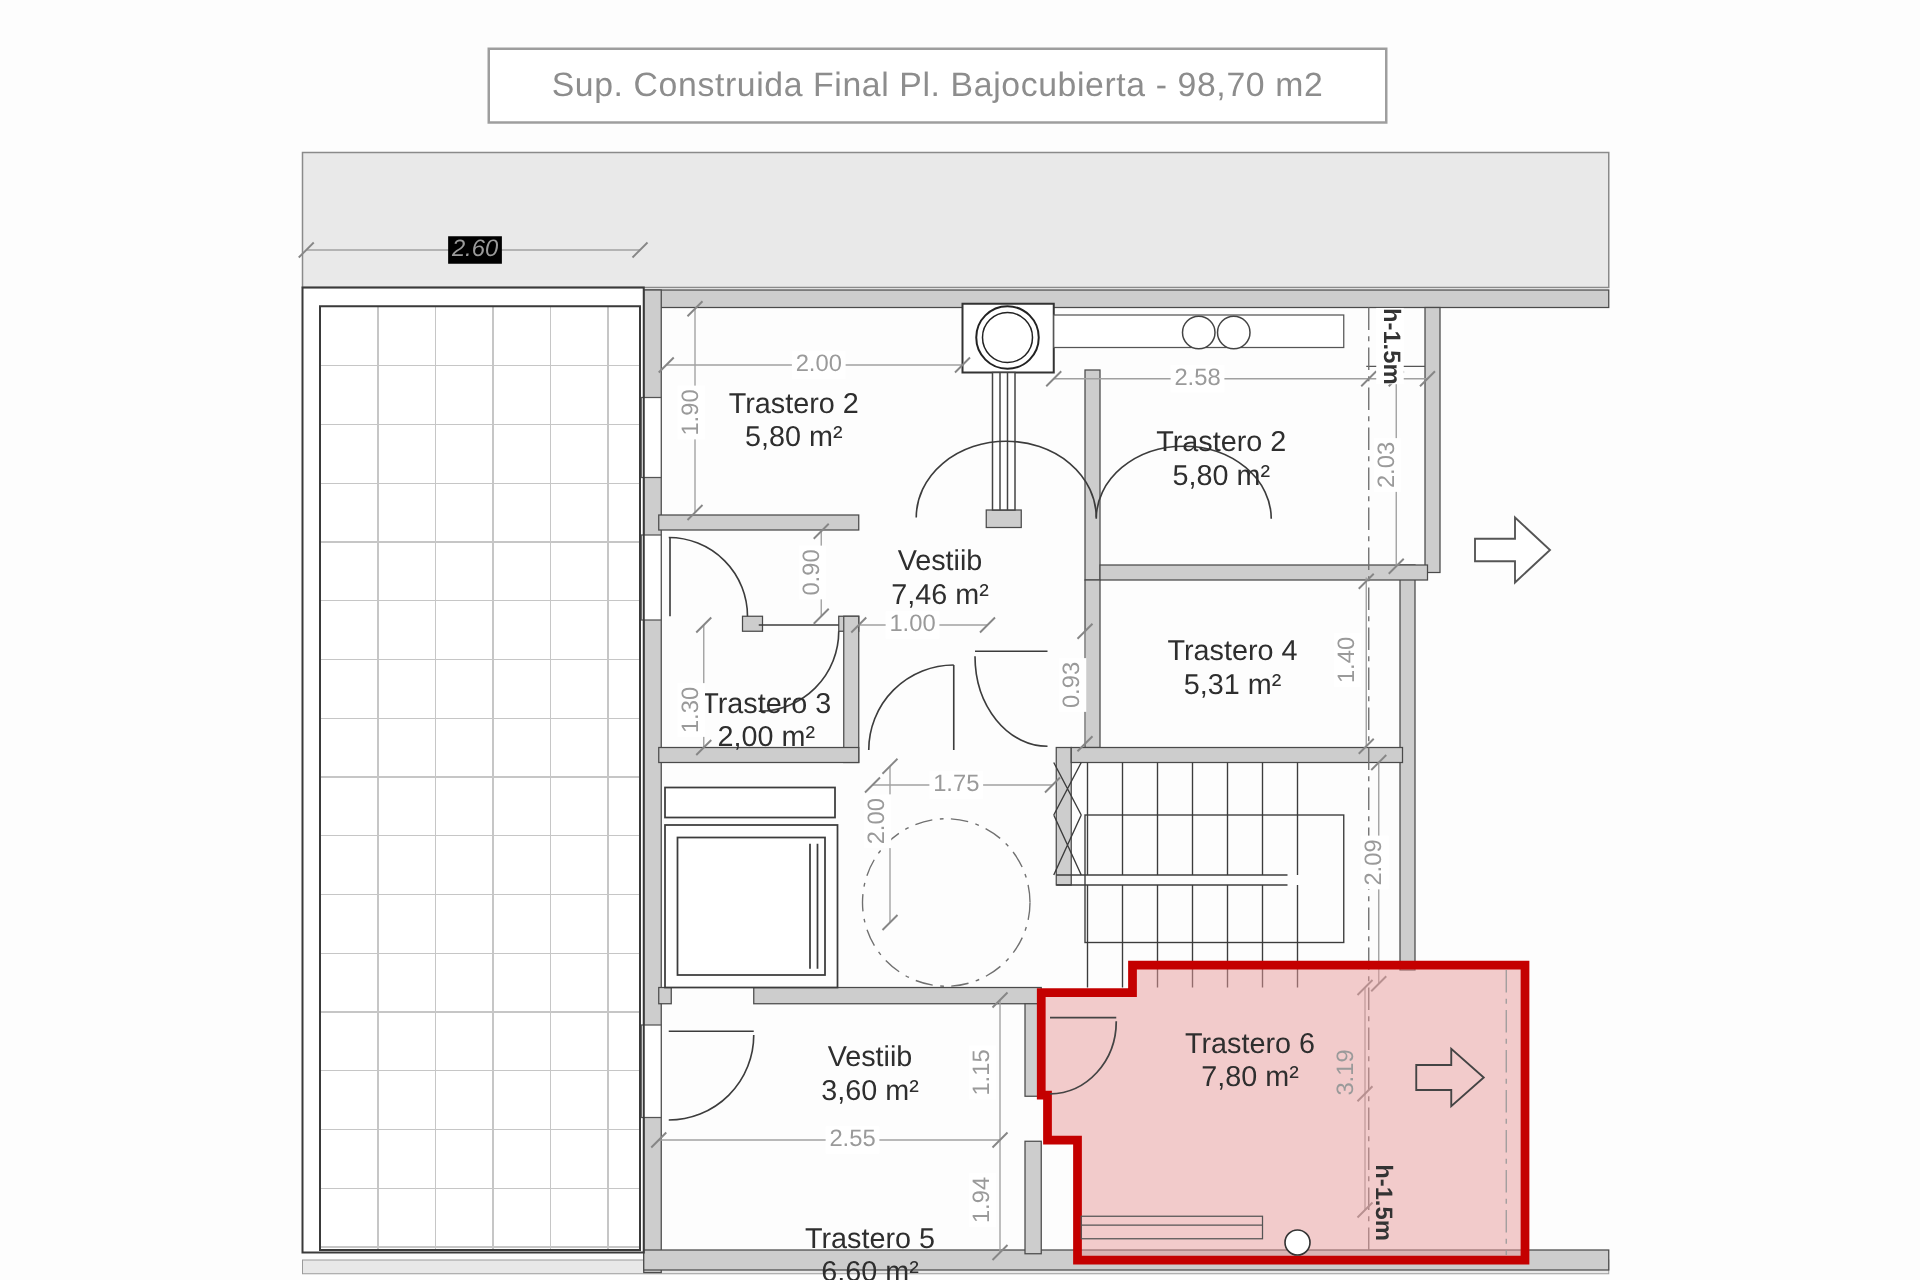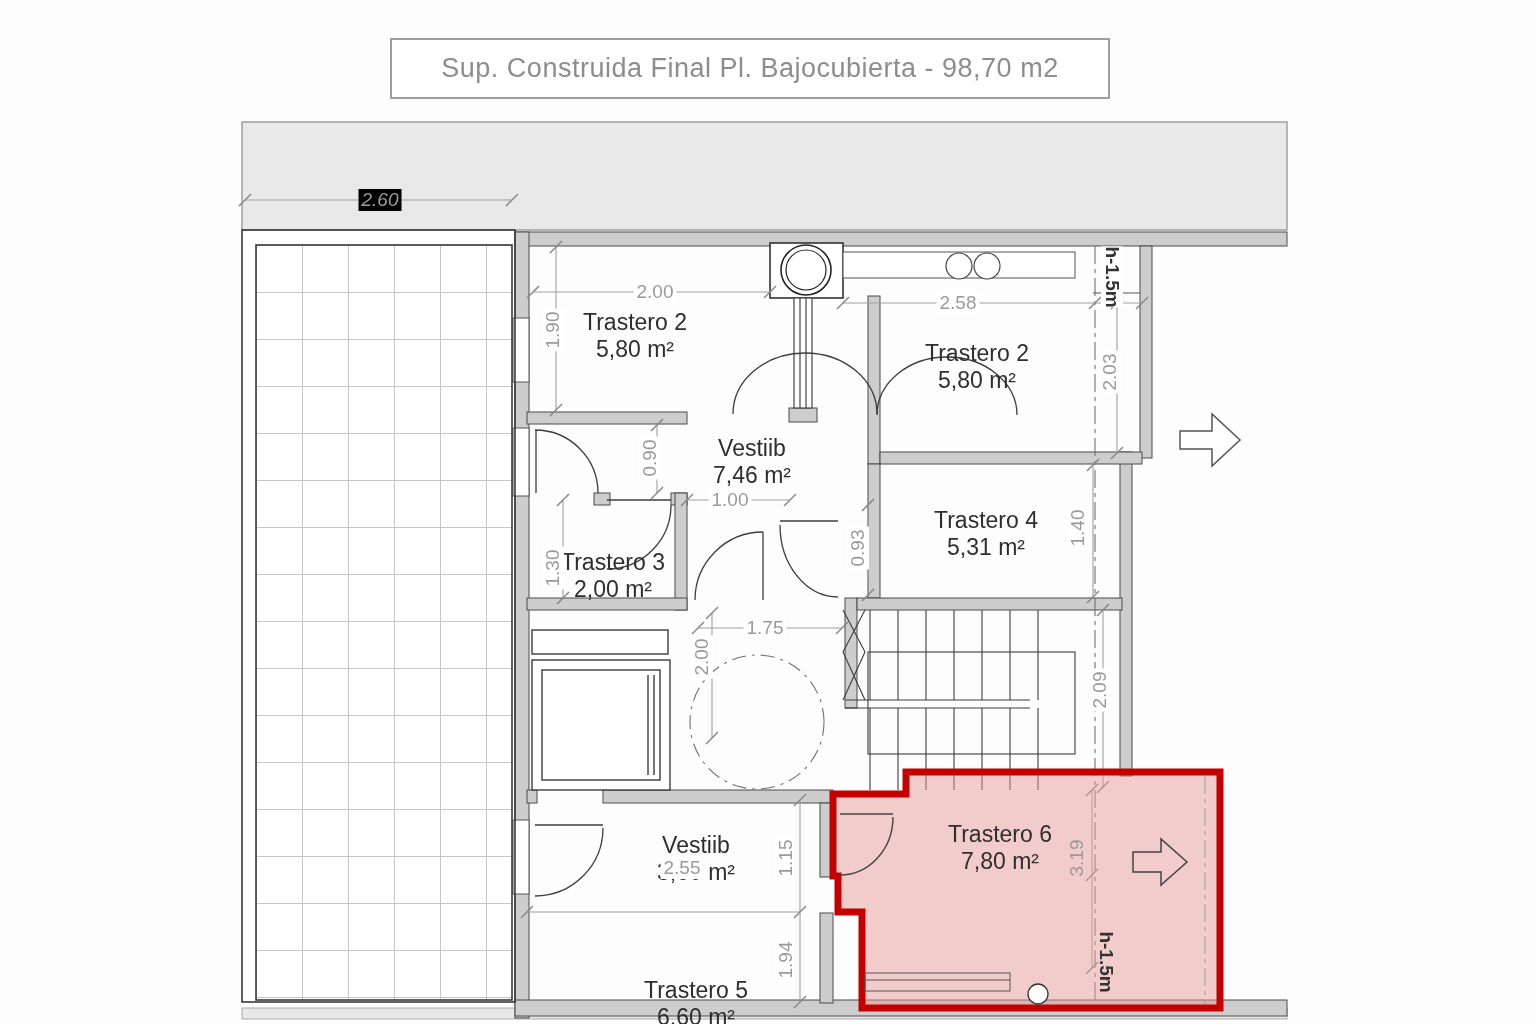--- a/index.html
+++ b/index.html
@@ -254,21 +254,21 @@
   <div class="dim" style="left:958px;top:303px">2.58</div>
   <div class="dim v" style="left:1110px;top:372px">2.03</div>
   <div class="dim v" style="left:650px;top:458px">0.90</div>
   <div class="dim" style="left:730px;top:500px">1.00</div>
   <div class="dim v" style="left:858px;top:548px">0.93</div>
   <div class="dim v" style="left:1078px;top:528px">1.40</div>
   <div class="dim v" style="left:553px;top:568px">1.30</div>
   <div class="dim" style="left:765px;top:628px">1.75</div>
   <div class="dim v" style="left:702px;top:657px">2.00</div>
   <div class="dim v" style="left:1100px;top:690px">2.09</div>
-  <div class="dim" style="left:682px;top:868px">2.55</div>
+  <div class="dim" style="left:682px;top:912px">2.55</div>
   <div class="dim v" style="left:786px;top:858px">1.15</div>
   <div class="dim v" style="left:786px;top:960px">1.94</div>
   <div class="dim v onpink" style="left:1077px;top:858px">3.19</div>
 
   <div class="hnote" style="left:1112px;top:277px">h-1.5m</div>
   <div class="hnote onpink" style="left:1106px;top:962px">h-1.5m</div>
 
 </div>
 
 </body></html>

